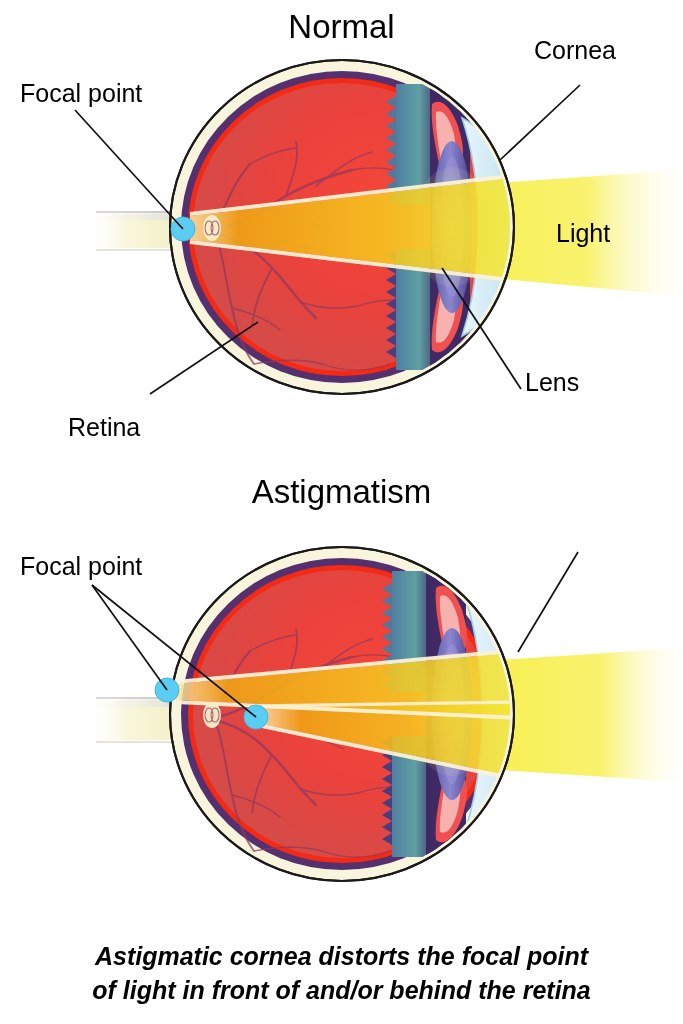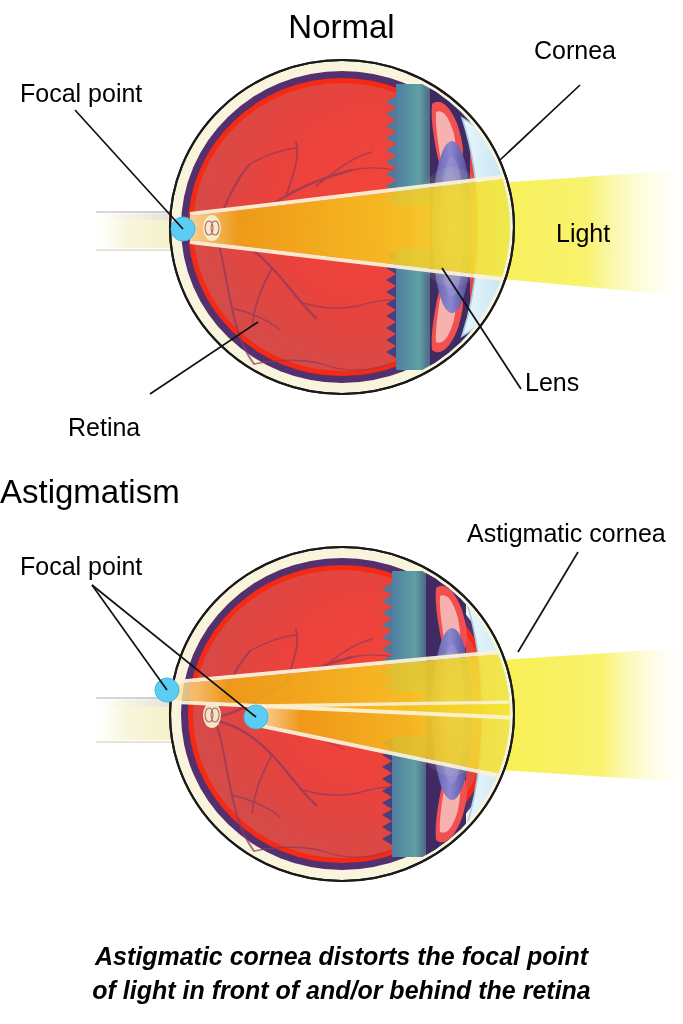--- a/index.html
+++ b/index.html
@@ -265,22 +265,21 @@
 <div class="lbl anno" style="left:20px;top:79px;">Focal point</div>
 
 <div class="lbl anno" style="left:534px;top:36px;">Cornea</div>
 
 <div class="lbl anno" style="left:556px;top:219px;text-align:center;">Light</div>
 
 <div class="lbl anno" style="left:68px;top:385px;margin-top:28px;">Retina</div>
 
 <div class="lbl anno" style="left:525px;top:368px;">Lens</div>
 
-<div class="lbl title" style="left:0;top:473px;width:683px;">Astigmatism</div>
+<div class="lbl title" style="left:0;top:473px;width:683px;text-align:center;">Astigmatism</div>
 
 <div class="lbl anno" style="left:20px;top:552px;">Focal point</div>
 
-<div class="lbl anno" style="left:467px;top:519px;">Astigmatic cornea</div>
 
 <div class="caption" style="top:910px;">Astigmatic cornea distorts the focal point</div>
 <div class="caption" style="top:944px;">of light in front of and/or behind the retina</div>
 
 </div>
 
 </body></html>

